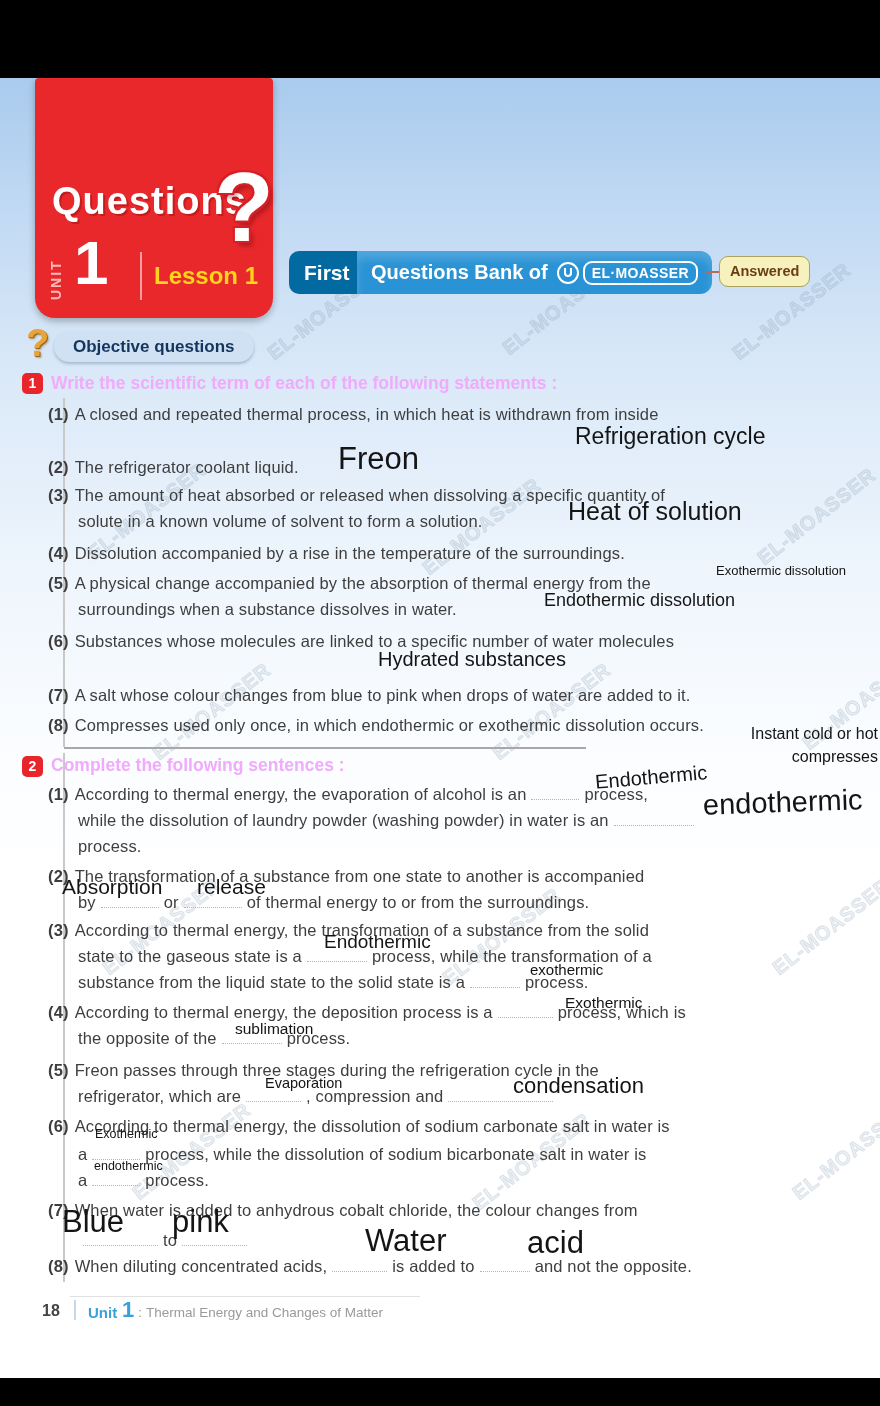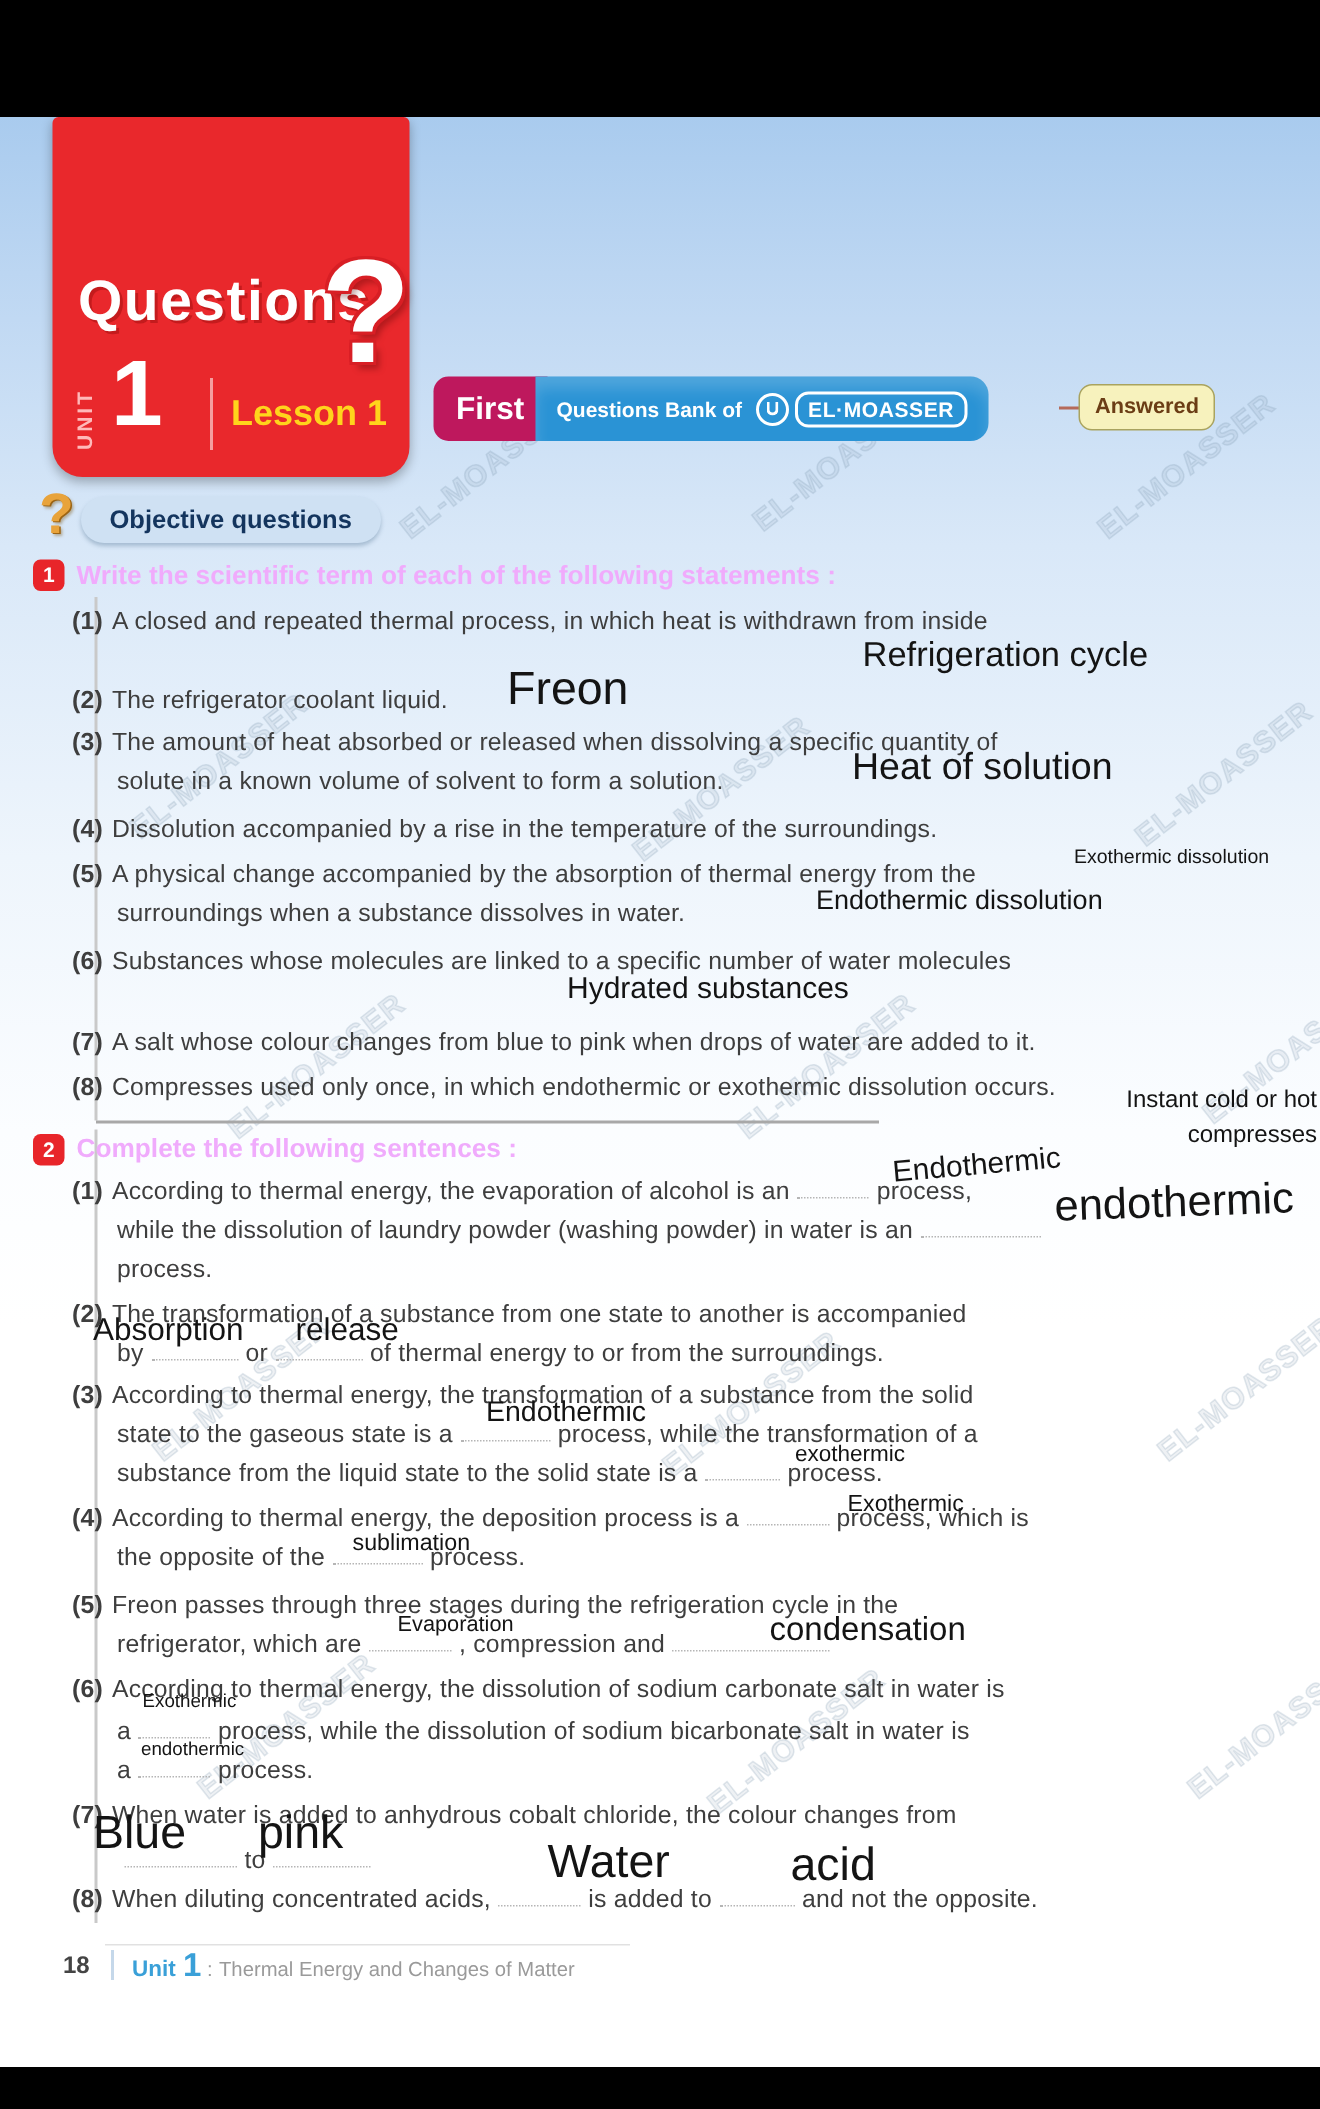--- a/index.html
+++ b/index.html
@@ -19,25 +19,25 @@
              text-shadow:2px 0 0 #d81f25,-2px 0 0 #d81f25,0 2px 0 #d81f25,0 -2px 0 #d81f25,
                          2px 2px 0 #d81f25,-2px -2px 0 #d81f25,2px -2px 0 #d81f25,-2px 2px 0 #d81f25,
                          4px 5px 4px rgba(80,0,0,0.35);z-index:5;}
   .unit-vert{position:absolute;left:48px;top:300px;transform:rotate(-90deg);transform-origin:left top;
              font-size:14px;font-weight:bold;color:#ffb9b9;letter-spacing:2px;}
   .unit-num{position:absolute;left:74px;top:232px;font-size:62px;font-weight:bold;color:#fff;line-height:1;}
   .unit-div{position:absolute;left:140px;top:252px;width:2px;height:48px;background:rgba(255,255,255,0.55);}
   .lesson{position:absolute;left:154px;top:262px;font-size:24px;font-weight:bold;color:#ffd41c;}
   
   .first-pill{position:absolute;left:289px;top:251px;height:43px;line-height:43px;padding:0 15px;
-              background:#be185d;border-radius:10px 0 0 10px;color:#fff;font-weight:bold;font-size:21px;}
+              background:#0369a1;border-radius:10px 0 0 10px;color:#fff;font-weight:bold;font-size:21px;}
   .blue-banner{position:absolute;left:357px;top:251px;height:43px;background:#2a93d5;border-radius:0 12px 12px 0;
                display:flex;align-items:center;padding:0 14px;gap:9px;color:#fff;
                box-shadow:inset 0 8px 10px rgba(255,255,255,0.18);}
-  .bank-label{font-weight:bold;font-size:14px;}
+  .bank-label{font-weight:bold;font-size:20px;}
   .logo-wrap{display:flex;align-items:center;gap:4px;}
   .logo-circle{width:18px;height:18px;border:2px solid #fff;border-radius:50%;position:relative;}
   .logo-circle::after{content:"";position:absolute;left:5px;top:4px;width:4px;height:7px;border:2px solid #fff;
                       border-top:none;border-radius:0 0 4px 4px;}
   .logo-pill{border:2px solid #fff;border-radius:9px;padding:0 7px;height:20px;line-height:20px;
              font-size:14px;font-weight:bold;letter-spacing:0.4px;}
   .connector{position:absolute;left:706px;top:271px;width:14px;height:2px;background:#b56a5a;}
   .answered{position:absolute;left:719px;top:256px;height:29px;line-height:29px;padding:0 10px;background:#f7f2bd;
             border:1.5px solid #a9a35f;border-radius:9px;color:#6b3d15;font-weight:bold;font-size:14.5px;}
   

